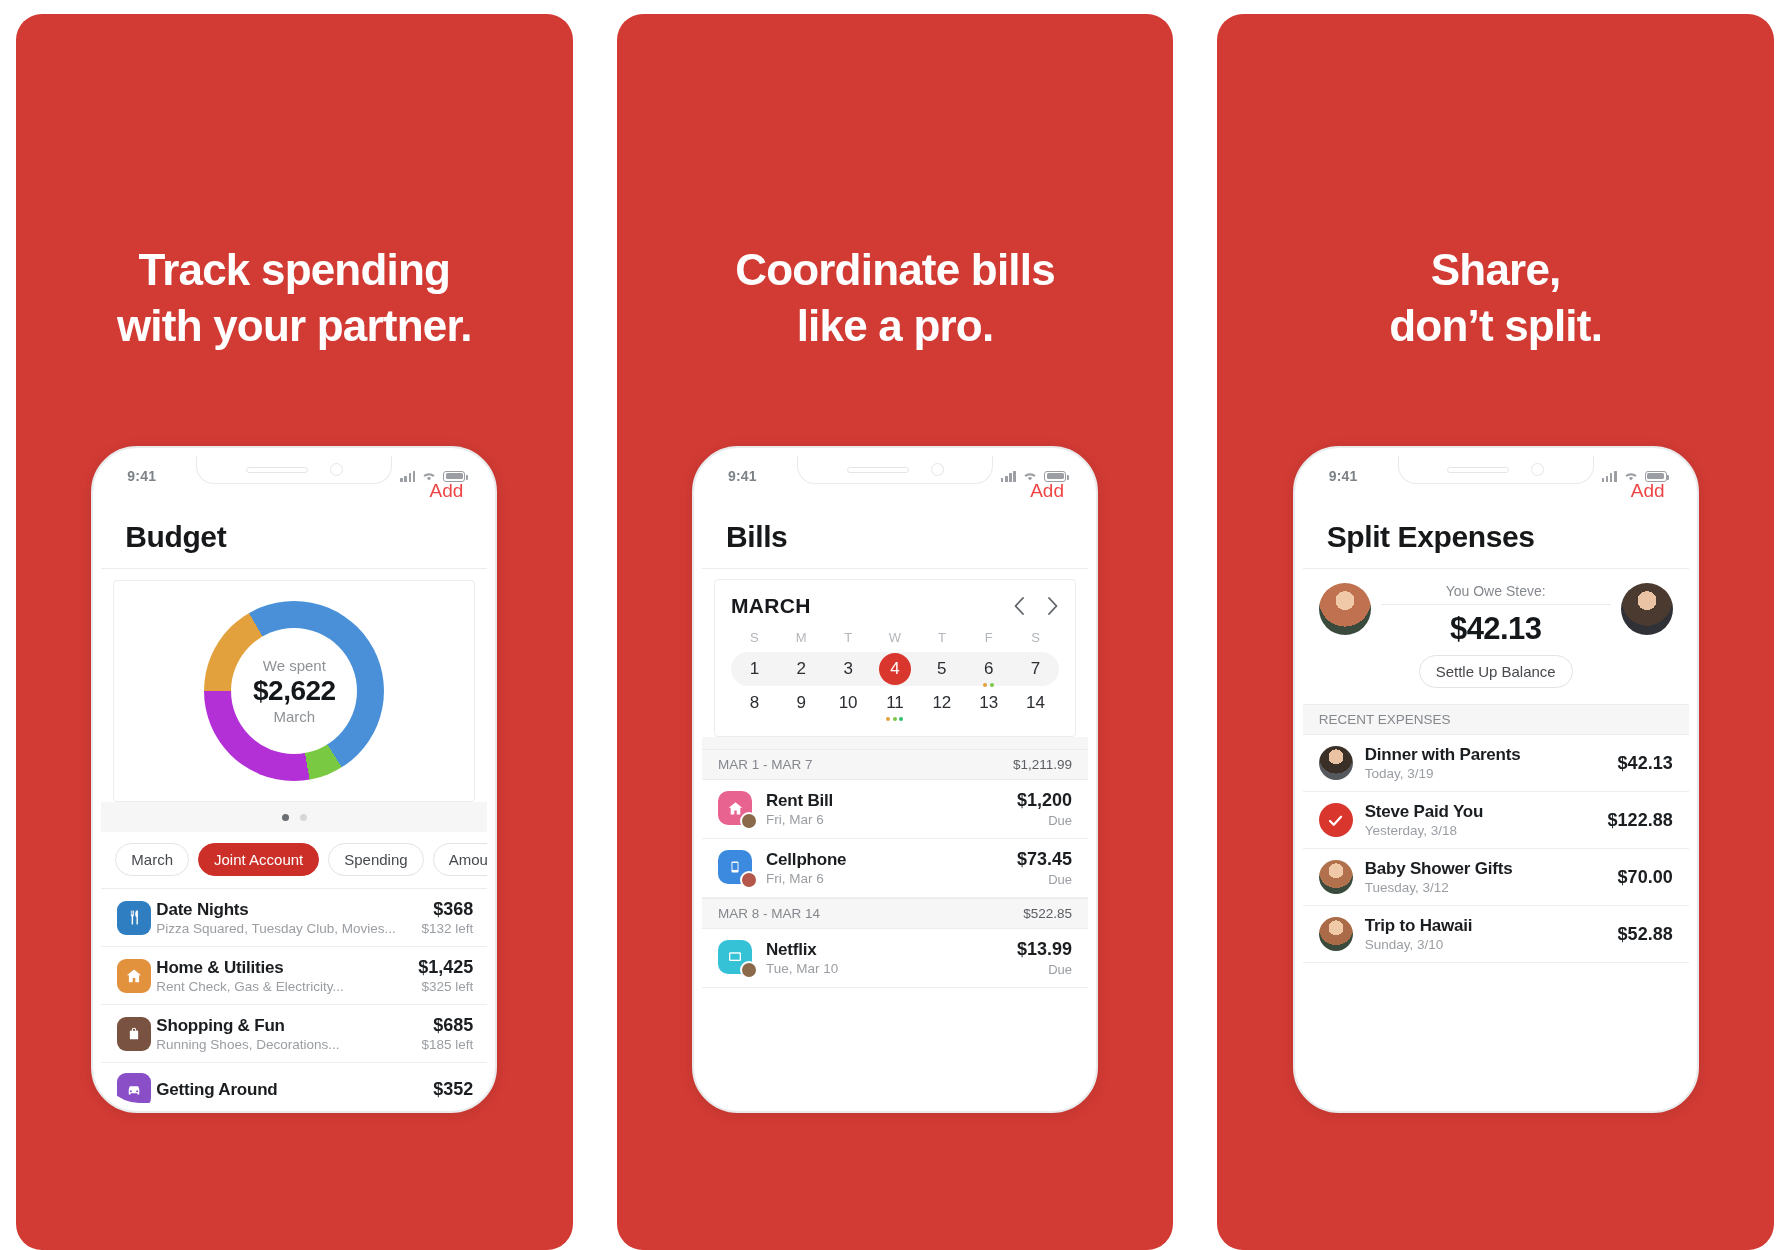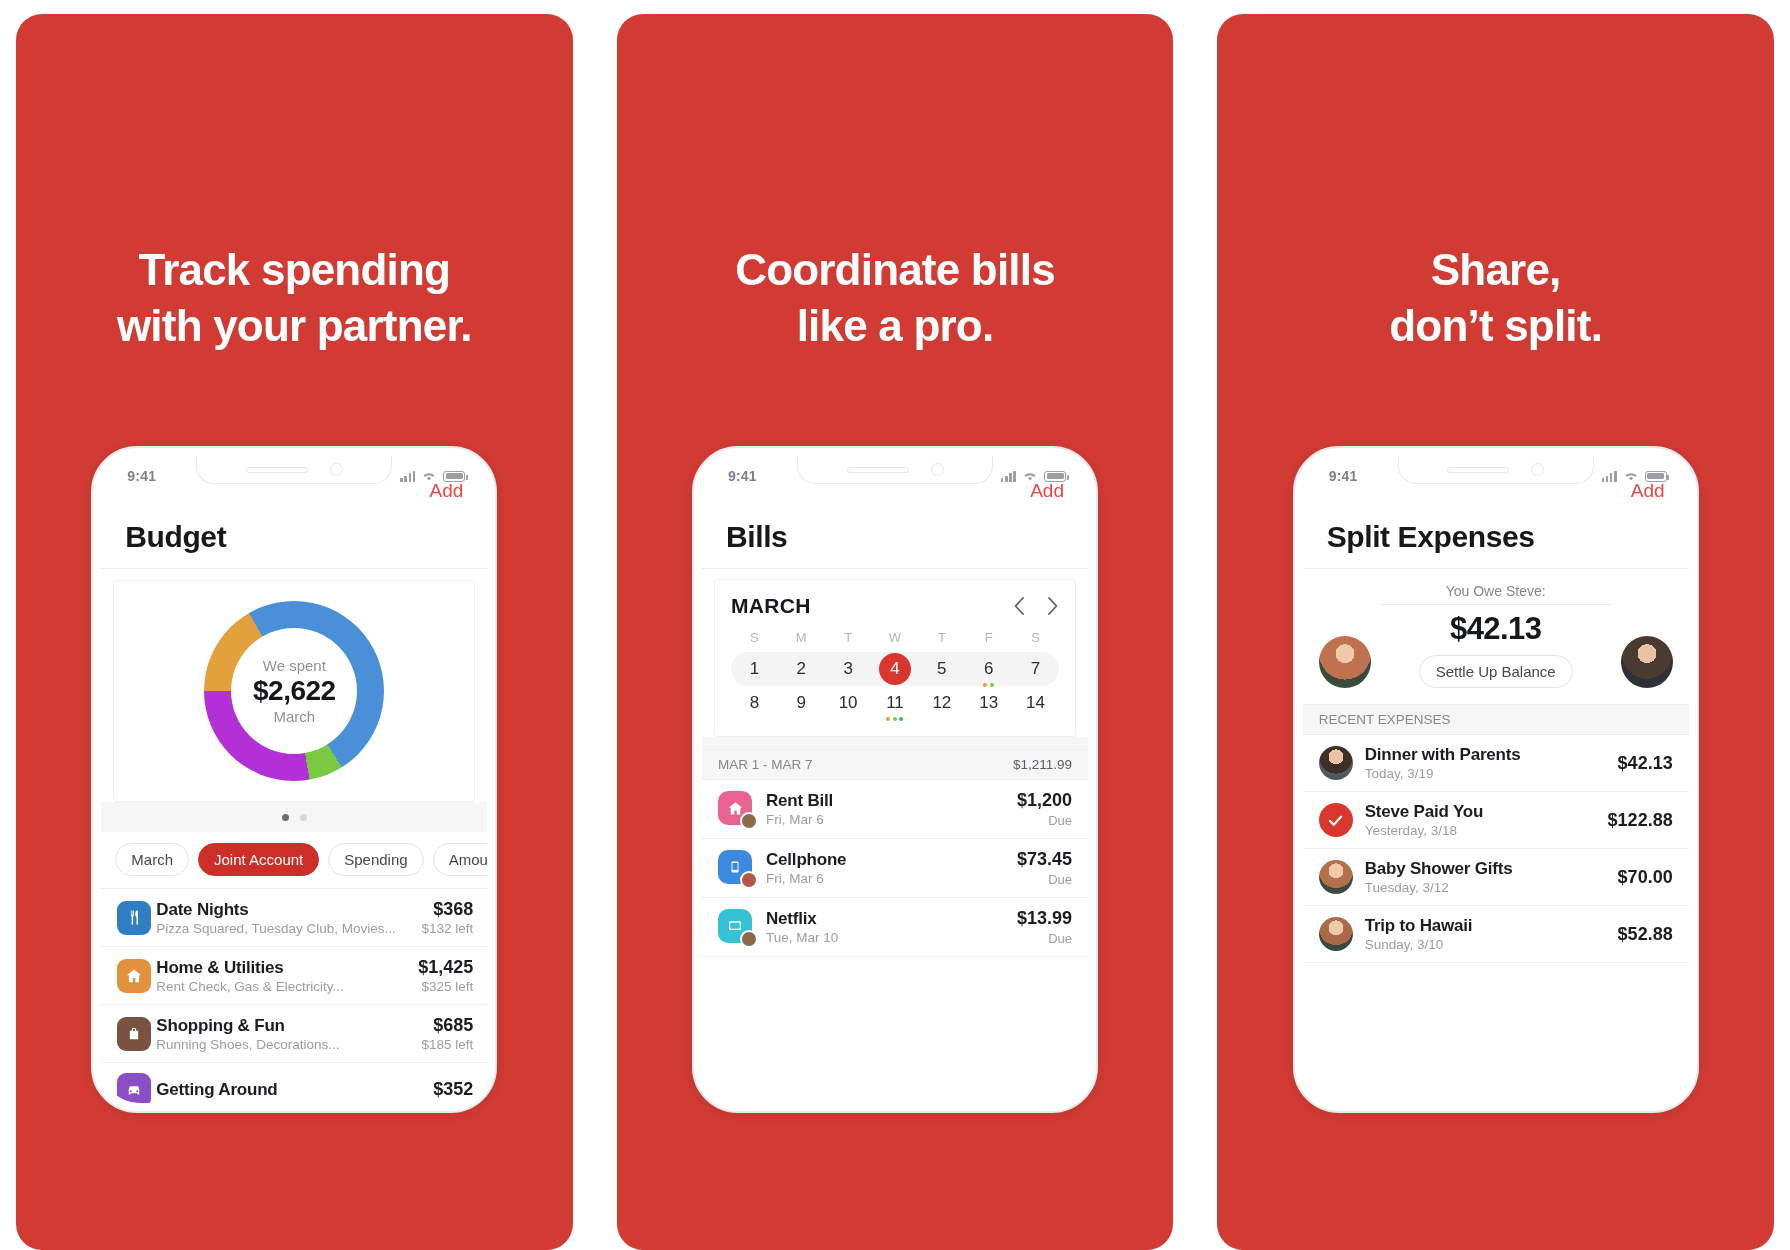--- a/index.html
+++ b/index.html
@@ -268,21 +268,21 @@
   .paid-badge {
     display:inline-block;
     background: #2fbf6f; color: #fff;
     font-size: 11px; font-weight: 700;
     padding: 2px 7px; border-radius: 3px;
     margin-top: 3px; letter-spacing: .4px;
   }
 
   
   .owe-card { padding: 14px 16px 16px; background: #fff; }
-  .owe-row { display: flex; align-items: flex-end; justify-content: space-between; gap: 10px; }
+  .owe-row { display: flex; align-items: flex-start; justify-content: space-between; gap: 10px; }
   .avatar-lg { width: 52px; height: 52px; border-radius: 50%; flex: 0 0 52px; }
   .owe-mid { flex: 1 1 auto; text-align: center; }
   .owe-label { font-size: 14px; color: #84888d; padding-bottom: 5px; border-bottom: 1px solid #ececee; }
   .owe-amt { font-size: 31px; font-weight: 700; color: #15181b; letter-spacing: -0.6px; margin: 6px 0 8px; }
   .settle {
     display: inline-block;
     border: 1px solid #e2e3e5;
     border-radius: 20px;
     padding: 7px 16px;
     font-size: 15px;
@@ -617,20 +617,24 @@
           <span class="bill-mid">
             <span class="bill-t" style="display:block">Cellphone</span>
             <span class="bill-d" style="display:block">Fri, Mar 6</span>
           </span>
           <span class="bill-r">
             <span class="bill-a" style="display:block">$73.45</span>
             <span class="bill-s" style="display:block">Due</span>
           </span>
         </div>
 
+        <div class="sec-head">
+          <span>MAR 8 - MAR 14</span>
+          <span class="amt">$522.85</span>
+        </div>
 
         <div class="bill-row">
           <span class="bill-ic-wrap">
             <span class="bill-ic" style="background:#35c1d6">
               <svg width="16" height="16" viewBox="0 0 24 24" fill="#fff">
                   <rect x="3" y="5" width="18" height="13" rx="2"></rect>
                   <rect x="5" y="7" width="14" height="9" fill="#35c1d6"></rect>
                 </svg>
             </span>
             <span class="bill-av" style="background:#8a6a4a"></span>

